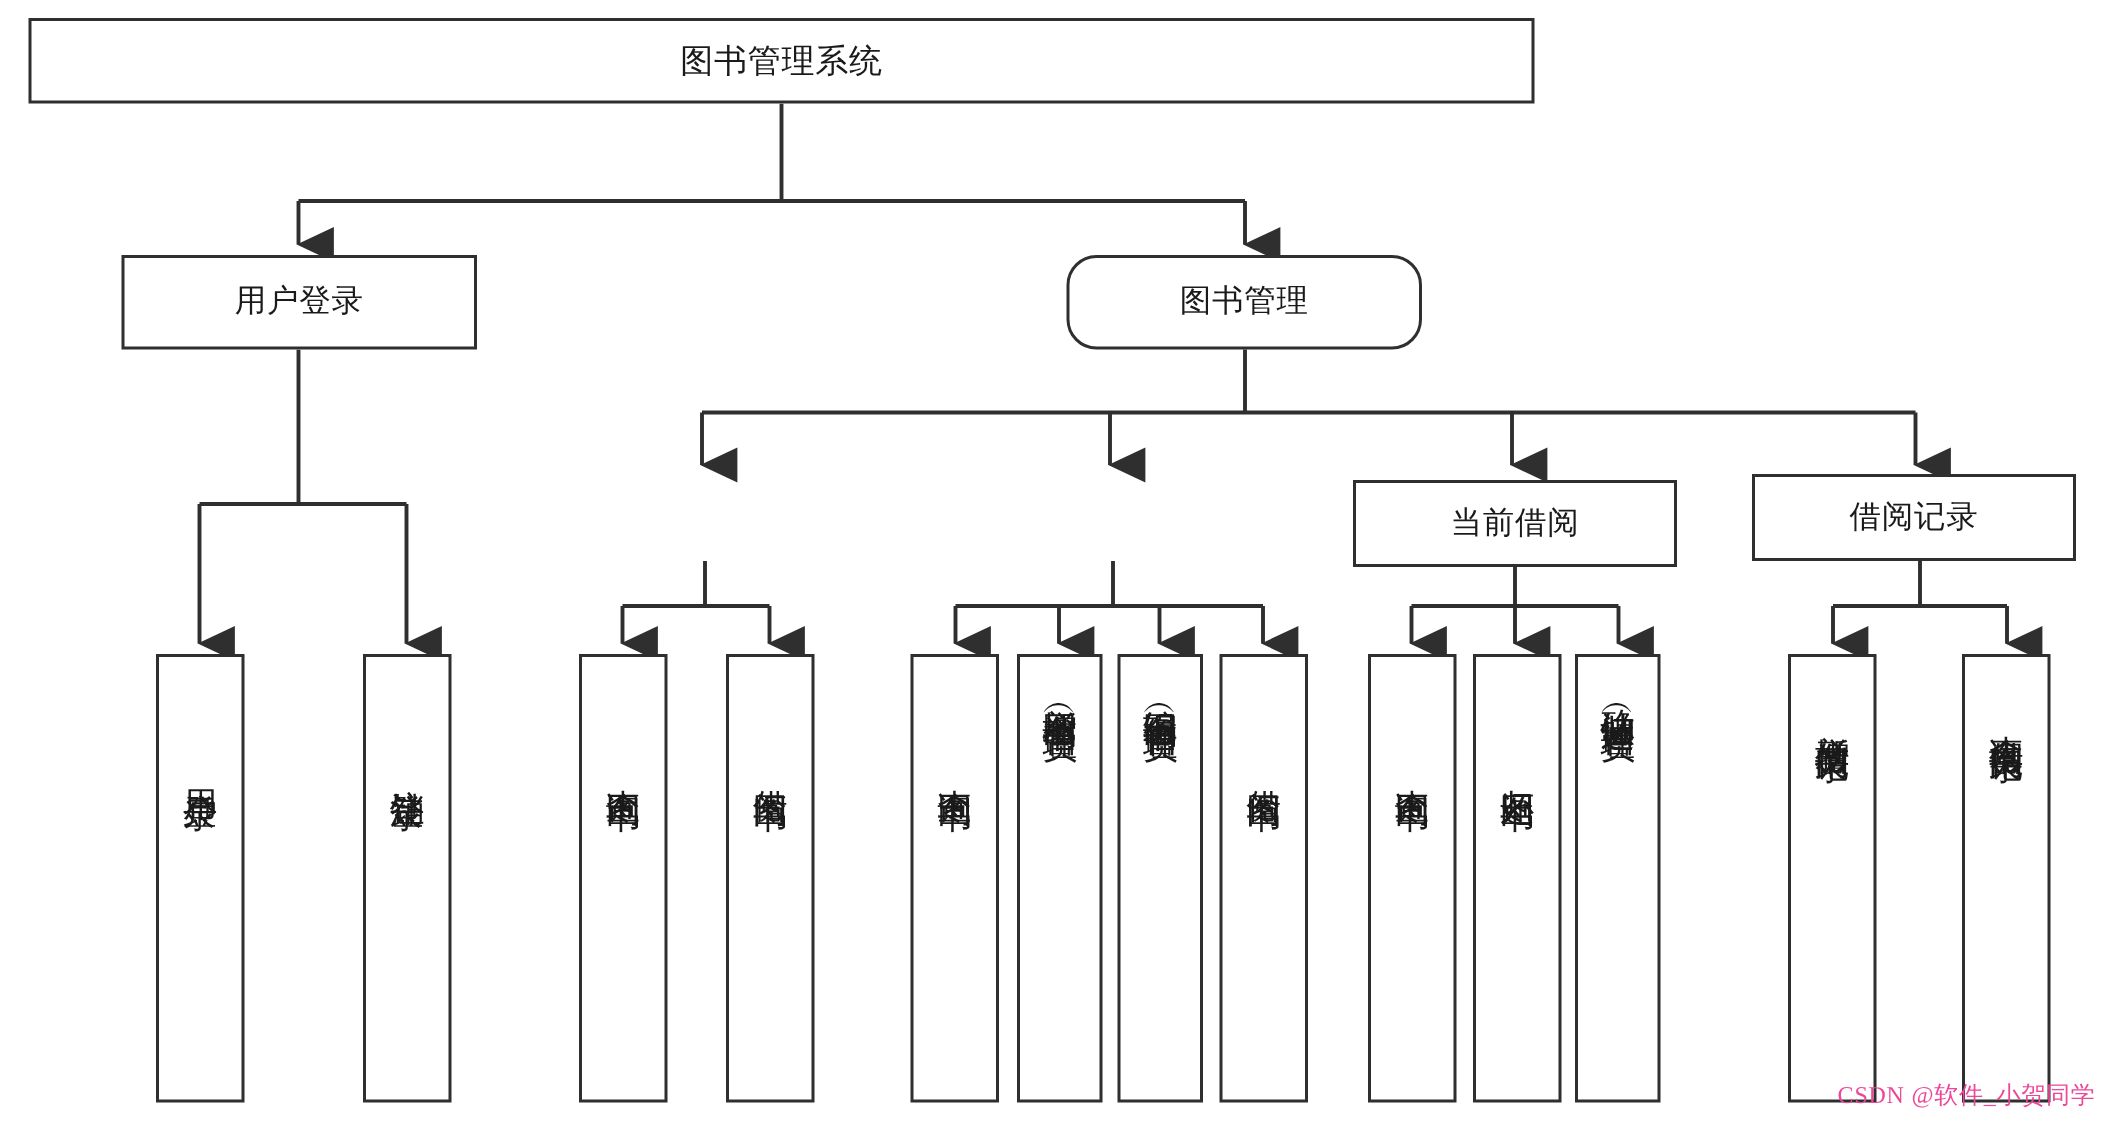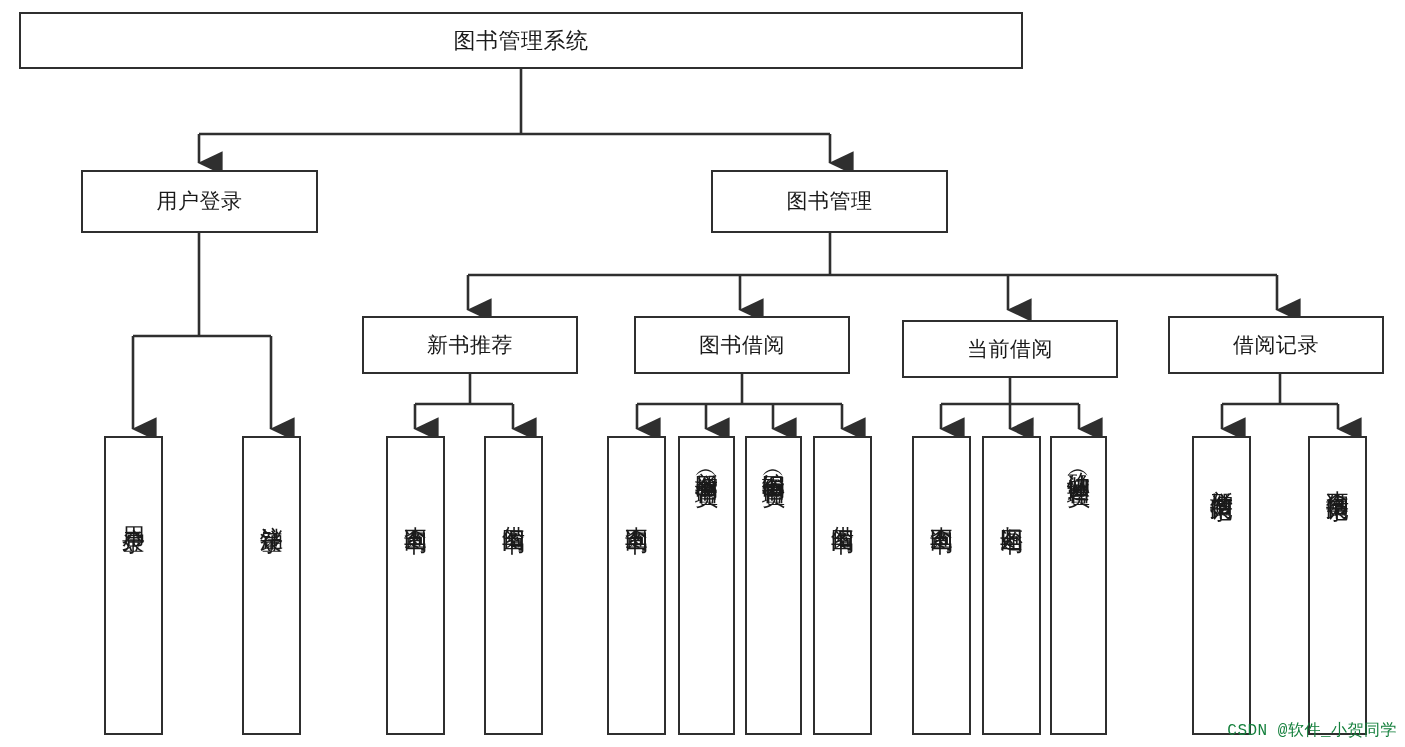--- a/index.html
+++ b/index.html
@@ -68,24 +68,24 @@
     margin-top: 60px;
   }
   .node.vert.tall .label {
     margin-top: 6px;
   }
   .watermark {
     position: absolute;
     right: 8px;
     bottom: 6px;
     font-size: 16px;
-    color: #15803d;
+    color: #ec4899;
     letter-spacing: 0.5px;
     white-space: nowrap;
-    font-family: Liberation Mono, monospace;
+    font-family: Liberation Serif, serif;
   }
 </style>
 </head>
 <body>
 
 <div id="canvas">
 
   <svg id="edges" viewBox="0 0 1405 747" width="1405" height="747" aria-hidden="true">
     <defs>
       <marker id="arrow" viewBox="0 0 12 12" refX="5.5" refY="10.5" markerWidth="11" markerHeight="11" orient="auto-start-reverse">
@@ -136,30 +136,24 @@
     </g>
   </svg>
 
   <div class="node horiz root" style="left:19px; top:12px; width:1004px; height:57px;">
     <span class="label">图书管理系统</span>
   </div>
 
   <div class="node horiz" style="left:81px; top:170px; width:237px; height:63px;">
     <span class="label">用户登录</span>
   </div>
-  <div class="node horiz" style="left:711px; top:170px; width:237px; height:63px;">
+  <div class="node horiz" style="left:711px; top:170px; width:237px; height:63px;border-radius:20px;">
     <span class="label">图书管理</span>
   </div>
 
-  <div class="node horiz" style="left:362px; top:316px; width:216px; height:58px;">
-    <span class="label">新书推荐</span>
-  </div>
-  <div class="node horiz" style="left:634px; top:316px; width:216px; height:58px;">
-    <span class="label">图书借阅</span>
-  </div>
   <div class="node horiz" style="left:902px; top:320px; width:216px; height:58px;">
     <span class="label">当前借阅</span>
   </div>
   <div class="node horiz" style="left:1168px; top:316px; width:216px; height:58px;">
     <span class="label">借阅记录</span>
   </div>
 
   <div class="node vert mid" style="left:104px; top:436px; width:59px; height:299px;">
     <span class="label">用户登录</span>
   </div>

